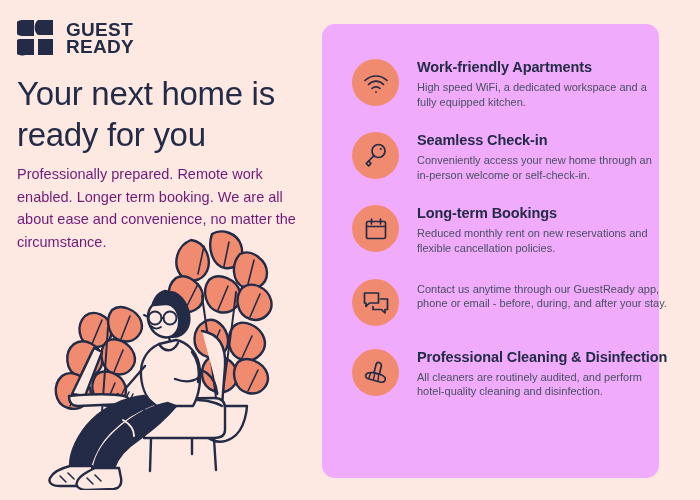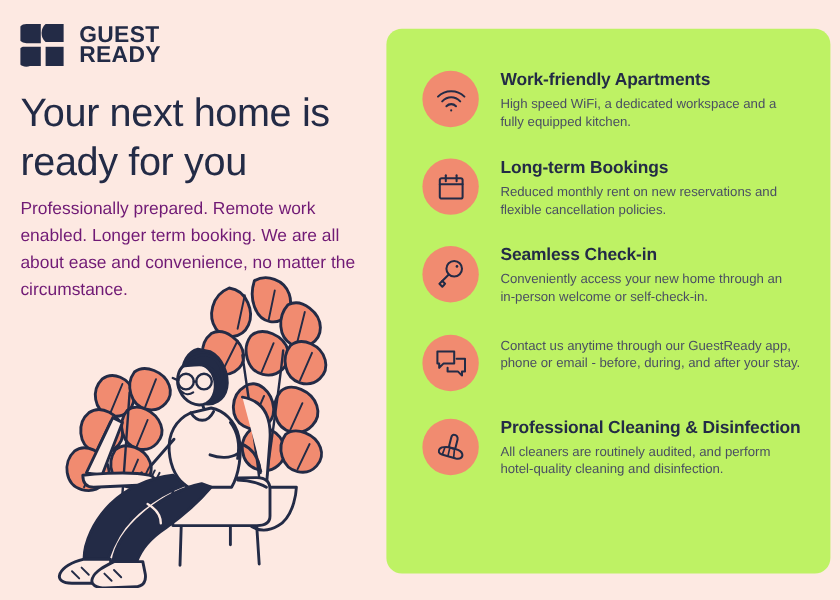--- a/index.html
+++ b/index.html
@@ -49,22 +49,22 @@
     line-height: 22.5px;
   }
 
   
   .illus { position: absolute; left: 26px; top: 226px; width: 290px; height: 264px; }
 
   
   .card {
     position: absolute;
     left: 322px; top: 24px;
-    width: 370px; height: 454px;
-    background: #bef264;
+    width: 337px; height: 454px;
+    background: #f0abfc;
     border-radius: 13px;
   }
   .feature-list {
     position: absolute;
     left: 30px; top: 33px;
     width: 320px;
   }
   .feature {
     display: flex;
     align-items: flex-start;
@@ -248,45 +248,45 @@
         </svg>
       </div>
       <div class="feature-text">
         <div class="feature-title">Work-friendly Apartments</div>
         <div class="feature-desc">High speed WiFi, a dedicated workspace and a fully equipped kitchen.</div>
       </div>
     </div>
 
     <div class="feature">
       <div class="feature-icon">
+        <svg width="25" height="25" viewBox="0 0 25 25" fill="none" stroke="#232b46" stroke-width="1.7" stroke-linecap="round" stroke-linejoin="round">
+          <circle cx="15.5" cy="8" r="6.5"></circle>
+          <circle cx="17.8" cy="6" r="1.1" fill="#232b46" stroke="none"></circle>
+          <path d="M11 12.7 L3.2 20.5 L5.6 22.9 L7.2 21.3"></path>
+          <path d="M5.6 18.1 L7.9 20.4"></path>
+        </svg>
+      </div>
+      <div class="feature-text">
+        <div class="feature-title">Seamless Check-in</div>
+        <div class="feature-desc">Conveniently access your new home through an in-person welcome or self-check-in.</div>
+      </div>
+    </div>
+
+    <div class="feature">
+      <div class="feature-icon">
         <svg width="24" height="24" viewBox="0 0 24 24" fill="none" stroke="#232b46" stroke-width="1.7" stroke-linecap="round" stroke-linejoin="round">
           <rect x="2.5" y="4.5" width="19" height="17" rx="1.6"></rect>
           <path d="M2.5 9.5 H21.5"></path>
           <path d="M7.5 2 V7"></path>
           <path d="M16.5 2 V7"></path>
         </svg>
       </div>
       <div class="feature-text">
         <div class="feature-title">Long-term Bookings</div>
         <div class="feature-desc">Reduced monthly rent on new reservations and flexible cancellation policies.</div>
-      </div>
-    </div>
-
-    <div class="feature">
-      <div class="feature-icon">
-        <svg width="25" height="25" viewBox="0 0 25 25" fill="none" stroke="#232b46" stroke-width="1.7" stroke-linecap="round" stroke-linejoin="round">
-          <circle cx="15.5" cy="8" r="6.5"></circle>
-          <circle cx="17.8" cy="6" r="1.1" fill="#232b46" stroke="none"></circle>
-          <path d="M11 12.7 L3.2 20.5 L5.6 22.9 L7.2 21.3"></path>
-          <path d="M5.6 18.1 L7.9 20.4"></path>
-        </svg>
-      </div>
-      <div class="feature-text">
-        <div class="feature-title">Seamless Check-in</div>
-        <div class="feature-desc">Conveniently access your new home through an in-person welcome or self-check-in.</div>
       </div>
     </div>
 
     <div class="feature">
       <div class="feature-icon">
         <svg width="26" height="23" viewBox="0 0 26 23" fill="none" stroke="#232b46" stroke-width="1.7" stroke-linecap="round" stroke-linejoin="round">
           <path d="M1.5 2 H15.5 V12 H6.5 L3 15.5 V12 H1.5 Z"></path>
           <path d="M10 15.5 V18.5 H18.5 L22 22 V18.5 H24.5 V8 H17.5"></path>
         </svg>
       </div>

